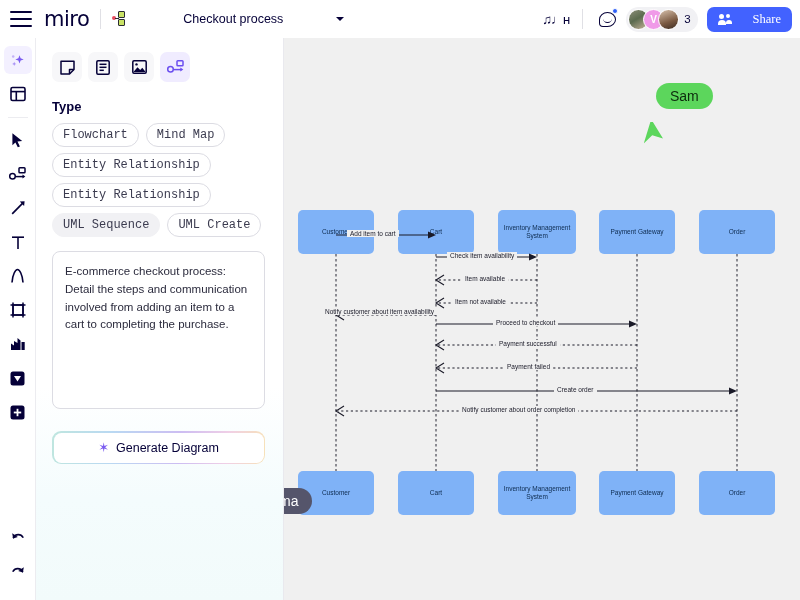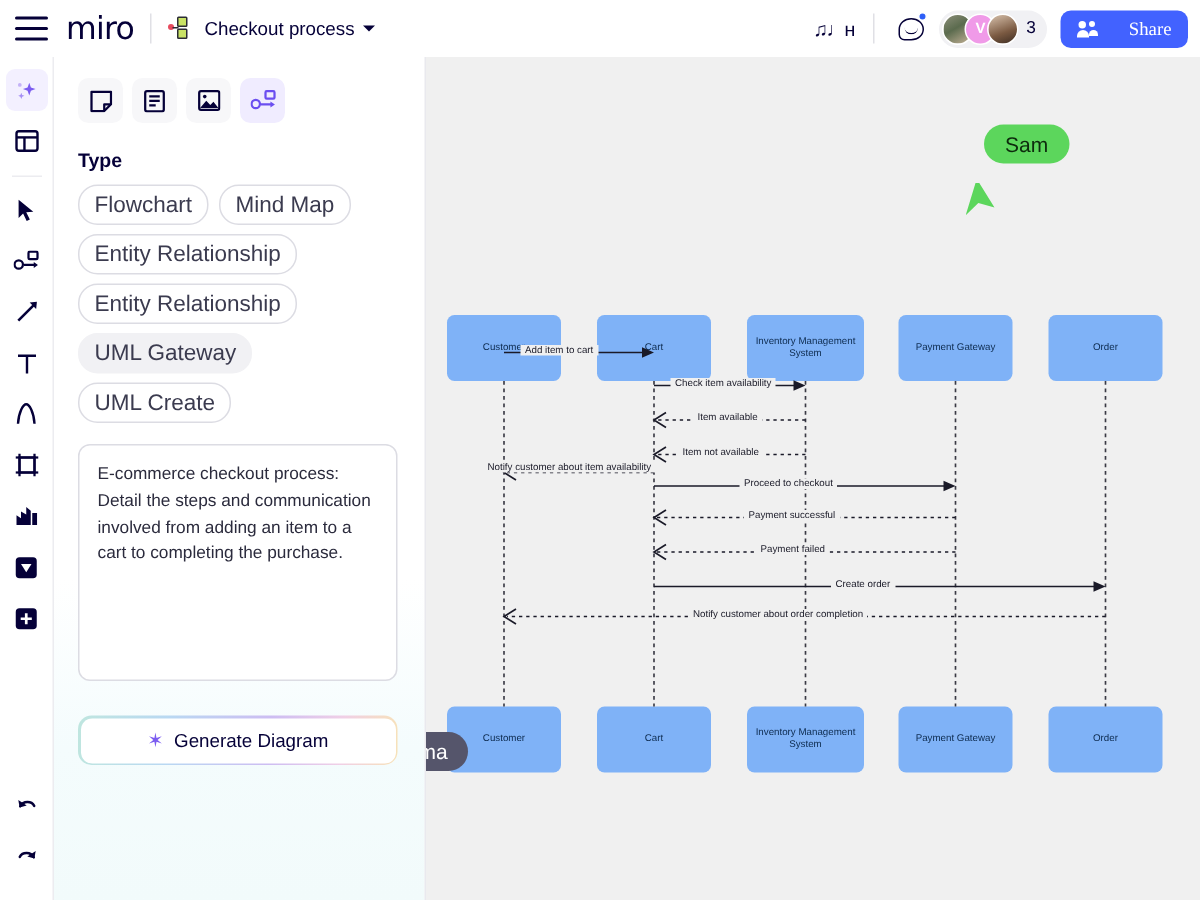--- a/index.html
+++ b/index.html
@@ -21,21 +21,21 @@
     width: 22px; height: 16px; margin-left: 10px;
     display: flex; flex-direction: column; justify-content: space-between;
     cursor: pointer;
   }
   .hamburger i { display: block; height: 2px; background: #050038; border-radius: 1px; }
   .brand {
     margin-left: 12px; font-size: 21px; font-weight: 400; color: #050038;
     letter-spacing: -0.5px; font-family: "DejaVu Sans", sans-serif;
   }
   .vdiv { width: 1px; height: 20px; background: #e0e0e5; margin: 0 11px; }
-  .board-chip { display: flex; align-items: center; cursor: pointer; }
+  .board-chip { display: flex; align-items: center; cursor: pointer; gap: 47px; }
   .board-ico { width: 17px; height: 16px; position: relative; }
   .board-ico .bk {
     position: absolute; background: #c9e265; border: 1.2px solid #2b2b34;
     border-radius: 1px;
   }
   .board-ico .b1 { width: 7px; height: 7px; left: 6px; top: 0px; }
   .board-ico .b2 { width: 7px; height: 7px; left: 6px; top: 8px; }
   .board-ico .dot {
     position: absolute; width: 4px; height: 4px; border-radius: 50%;
     background: #e74b5e; left: 0px; top: 5px;
@@ -120,21 +120,21 @@
   .modebtn {
     width: 30px; height: 30px; border-radius: 7px; background: #f7f7f9;
     display: flex; align-items: center; justify-content: center; cursor: pointer; color:#050038;
   }
   .modebtn.active { background: #f0ecff; color: #6b4ef0; }
 
   .section-label { font-size: 13px; font-weight: 700; color: #050038; margin-bottom: 9px; }
   .chips { display: flex; flex-wrap: wrap; gap: 6px 7px; margin-bottom: 14px; }
   .chip {
     border: 1px solid #dcdce3; border-radius: 13px; padding: 4px 10px;
-    font-size: 15px; color: #3b3b4f; cursor: pointer; background: #fff; white-space: nowrap;
+    font-size: 12px; color: #3b3b4f; cursor: pointer; background: #fff; white-space: nowrap; font-family: Liberation Mono, monospace;
   }
   .chip.sel { background: #f1f1f4; border-color: #f1f1f4; }
 
   .prompt-box {
     width: 213px; height: 158px; border: 1px solid #dcdce3; border-radius: 8px;
     padding: 11px 12px; font-size: 11.5px; line-height: 1.55; color: #2b2b3d;
     background: #fff; resize: none; font-family: "Liberation Sans", sans-serif;
     overflow: hidden;
   }
   .gen-wrap { margin-top: 18px; padding: 1.5px; border-radius: 9px;
@@ -351,21 +351,21 @@
         </svg>
       </div>
     </div>
 
     <div class="section-label">Type</div>
     <div class="chips">
       <div class="chip">Flowchart</div>
       <div class="chip">Mind Map</div>
       <div class="chip">Entity Relationship</div>
       <div class="chip">Entity Relationship</div>
-      <div class="chip sel">UML Gateway</div>
+      <div class="chip sel">UML Sequence</div>
       <div class="chip">UML Create</div>
     </div>
 
     <textarea class="prompt-box" placeholder="Describe the diagram you want to create" style="">E-commerce checkout process: Detail the steps and communication involved from adding an item to a cart to completing the purchase.</textarea>
 
     <div class="gen-wrap">
       <div class="gen-btn">
         <span class="spark">✶</span>
         <span>Generate Diagram</span>
       </div>

